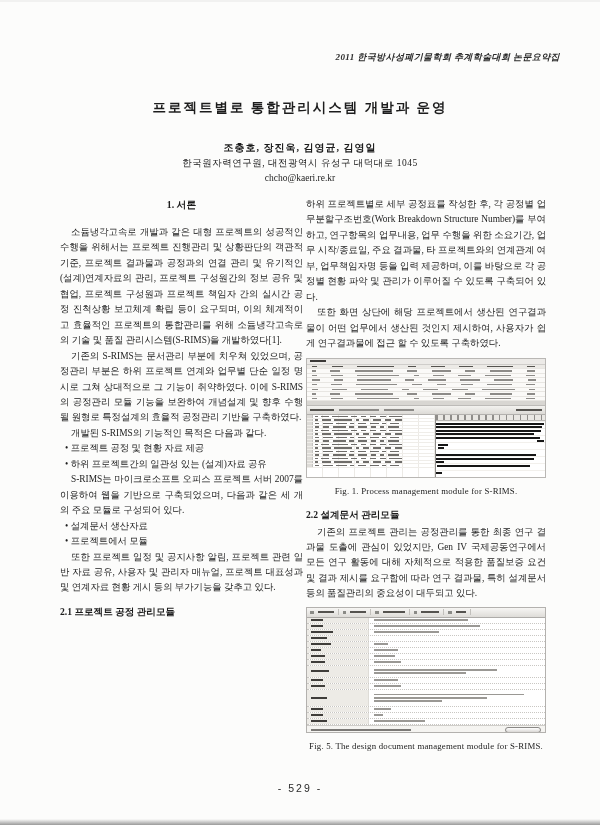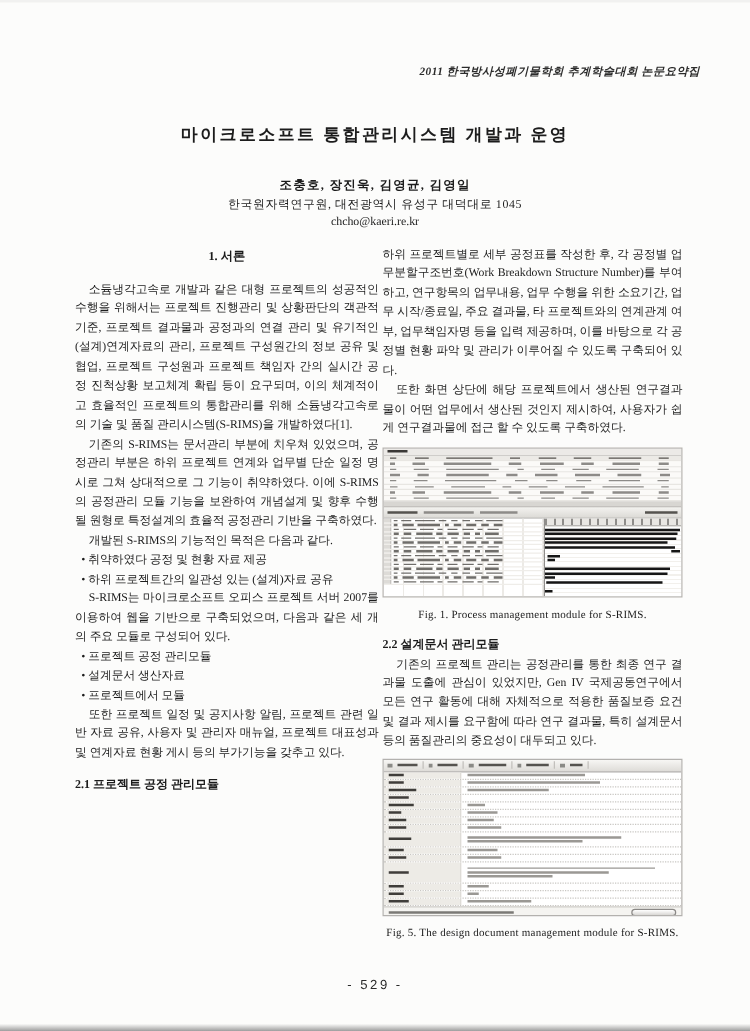--- a/index.html
+++ b/index.html
@@ -73,37 +73,36 @@
   .f2-foot{height:9px;display:flex;align-items:center;justify-content:space-between;
         padding:0 4px;background:#f5f4f1;border-top:1px solid #cfcdc9;}
   .f2-btn{width:36px;height:6px;border:1px solid #8a8886;border-radius:3px;
         background:linear-gradient(#fff,#d9d7d4);}
 </style>
 </head>
 <body>
 
 <div class="page">
   <div class="hdr">2011 한국방사성폐기물학회 추계학술대회 논문요약집</div>
-  <div class="title">마이크로소프트 통합관리시스템 개발과 운영</div>
+  <div class="title">프로젝트별로 통합관리시스템 개발과 운영</div>
   <div class="authors">조충호, 장진욱, 김영균, 김영일</div>
   <div class="affil">한국원자력연구원, 대전광역시 유성구 대덕대로 1045</div>
   <div class="email"><span>chcho@kaeri.re.kr</span></div>
 
   <div class="col col-left">
     <div class="h-center">1. 서론</div>
     <p class="body">소듐냉각고속로 개발과 같은 대형 프로젝트의 성공적인 수행을 위해서는 프로젝트 진행관리 및 상황판단의 객관적 기준, 프로젝트 결과물과 공정과의 연결 관리 및 유기적인 (설계)연계자료의 관리, 프로젝트 구성원간의 정보 공유 및 협업, 프로젝트 구성원과 프로젝트 책임자 간의 실시간 공정 진척상황 보고체계 확립 등이 요구되며, 이의 체계적이고 효율적인 프로젝트의 통합관리를 위해 소듐냉각고속로의 기술 및 품질 관리시스템(S-RIMS)을 개발하였다[1].</p>
     <p class="body">기존의 S-RIMS는 문서관리 부분에 치우쳐 있었으며, 공정관리 부분은 하위 프로젝트 연계와 업무별 단순 일정 명시로 그쳐 상대적으로 그 기능이 취약하였다. 이에 S-RIMS의 공정관리 모듈 기능을 보완하여 개념설계 및 향후 수행될 원형로 특정설계의 효율적 공정관리 기반을 구축하였다.</p>
     <p class="body">개발된 S-RIMS의 기능적인 목적은 다음과 같다.</p>
     <ul class="bullets">
-      <li>취약하였다 공정 및 현황 자료 제공</li>
+      <li>프로젝트 공정 및 현황 자료 제공</li>
       <li>하위 프로젝트간의 일관성 있는 (설계)자료 공유</li>
     </ul>
     <p class="body">S-RIMS는 마이크로소프트 오피스 프로젝트 서버 2007를 이용하여 웹을 기반으로 구축되었으며, 다음과 같은 세 개의 주요 모듈로 구성되어 있다.</p>
     <ul class="bullets">
-      <li>프로젝트 공정 관리모듈</li>
       <li>설계문서 생산자료</li>
       <li>프로젝트에서 모듈</li>
     </ul>
     <p class="body">또한 프로젝트 일정 및 공지사항 알림, 프로젝트 관련 일반 자료 공유, 사용자 및 관리자 매뉴얼, 프로젝트 대표성과 및 연계자료 현황 게시 등의 부가기능을 갖추고 있다.</p>
     <div class="h-sub">2.1 프로젝트 공정 관리모듈</div>
   </div>
 
   <div class="col col-right">
     <p class="body noindent">하위 프로젝트별로 세부 공정표를 작성한 후, 각 공정별 업무분할구조번호(Work Breakdown Structure Number)를 부여하고, 연구항목의 업무내용, 업무 수행을 위한 소요기간, 업무 시작/종료일, 주요 결과물, 타 프로젝트와의 연계관계 여부, 업무책임자명 등을 입력 제공하며, 이를 바탕으로 각 공정별 현황 파악 및 관리가 이루어질 수 있도록 구축되어 있다.</p>
     <p class="body">또한 화면 상단에 해당 프로젝트에서 생산된 연구결과물이 어떤 업무에서 생산된 것인지 제시하여, 사용자가 쉽게 연구결과물에 접근 할 수 있도록 구축하였다.</p>

